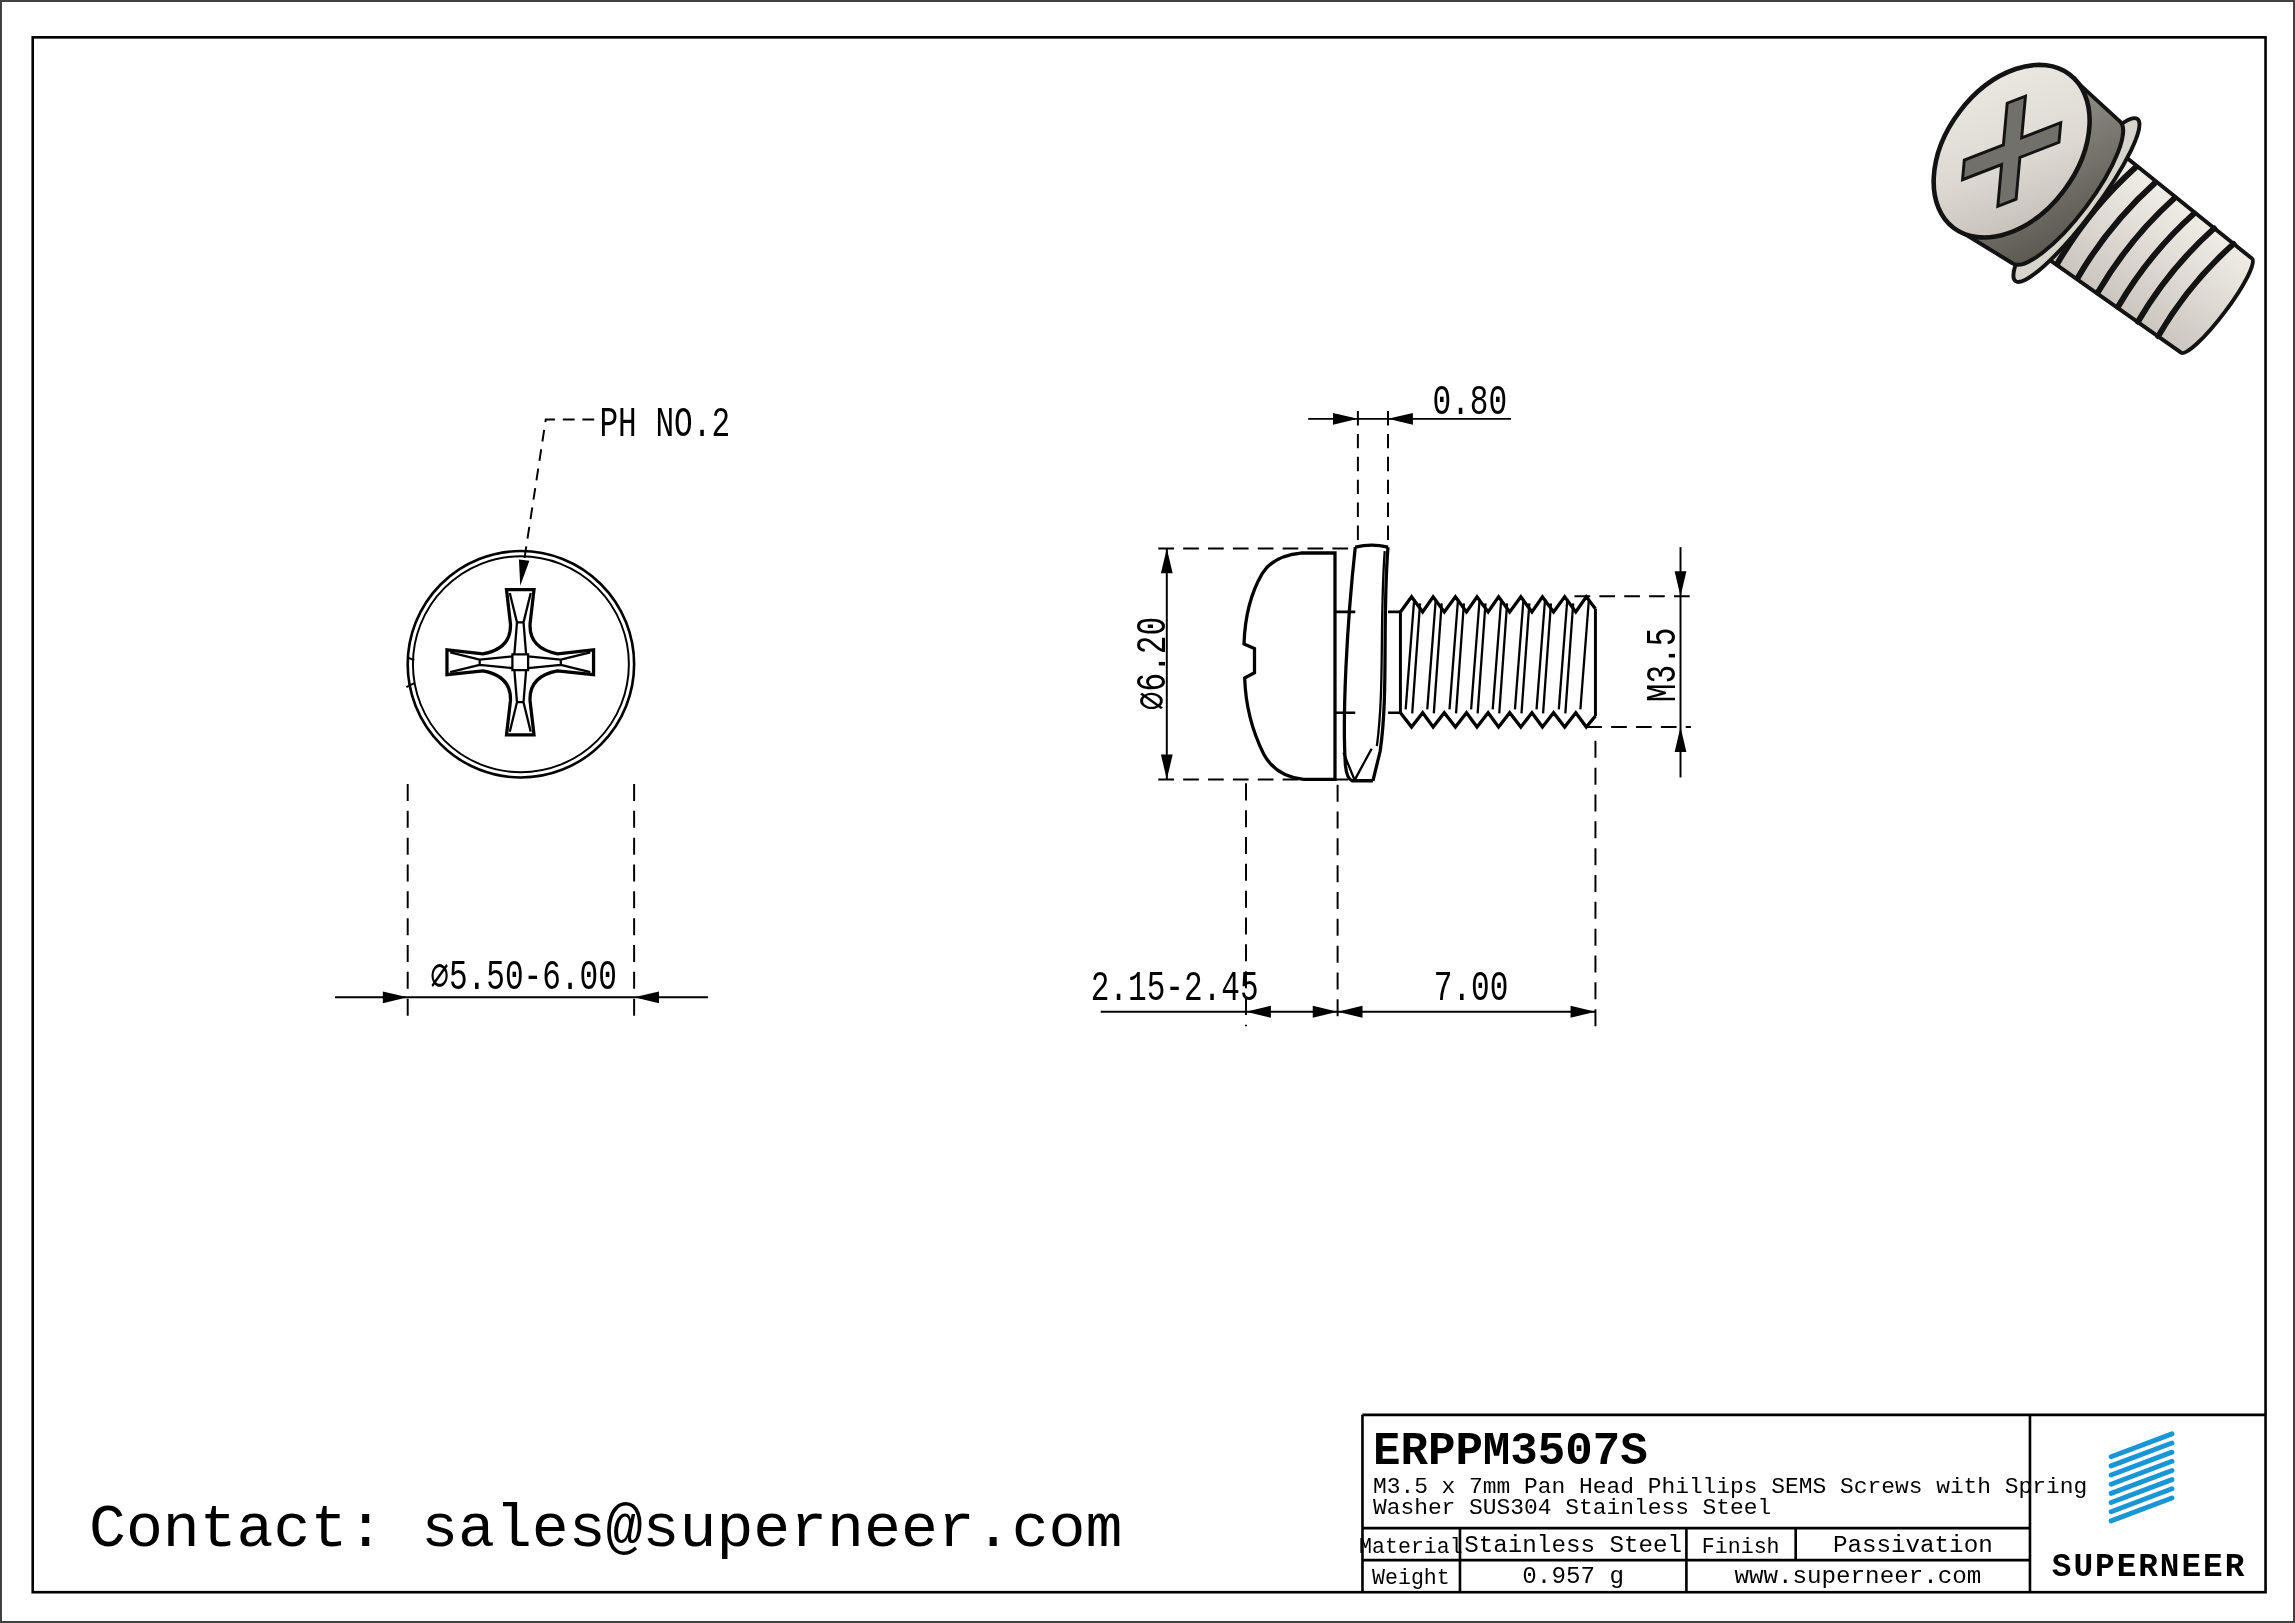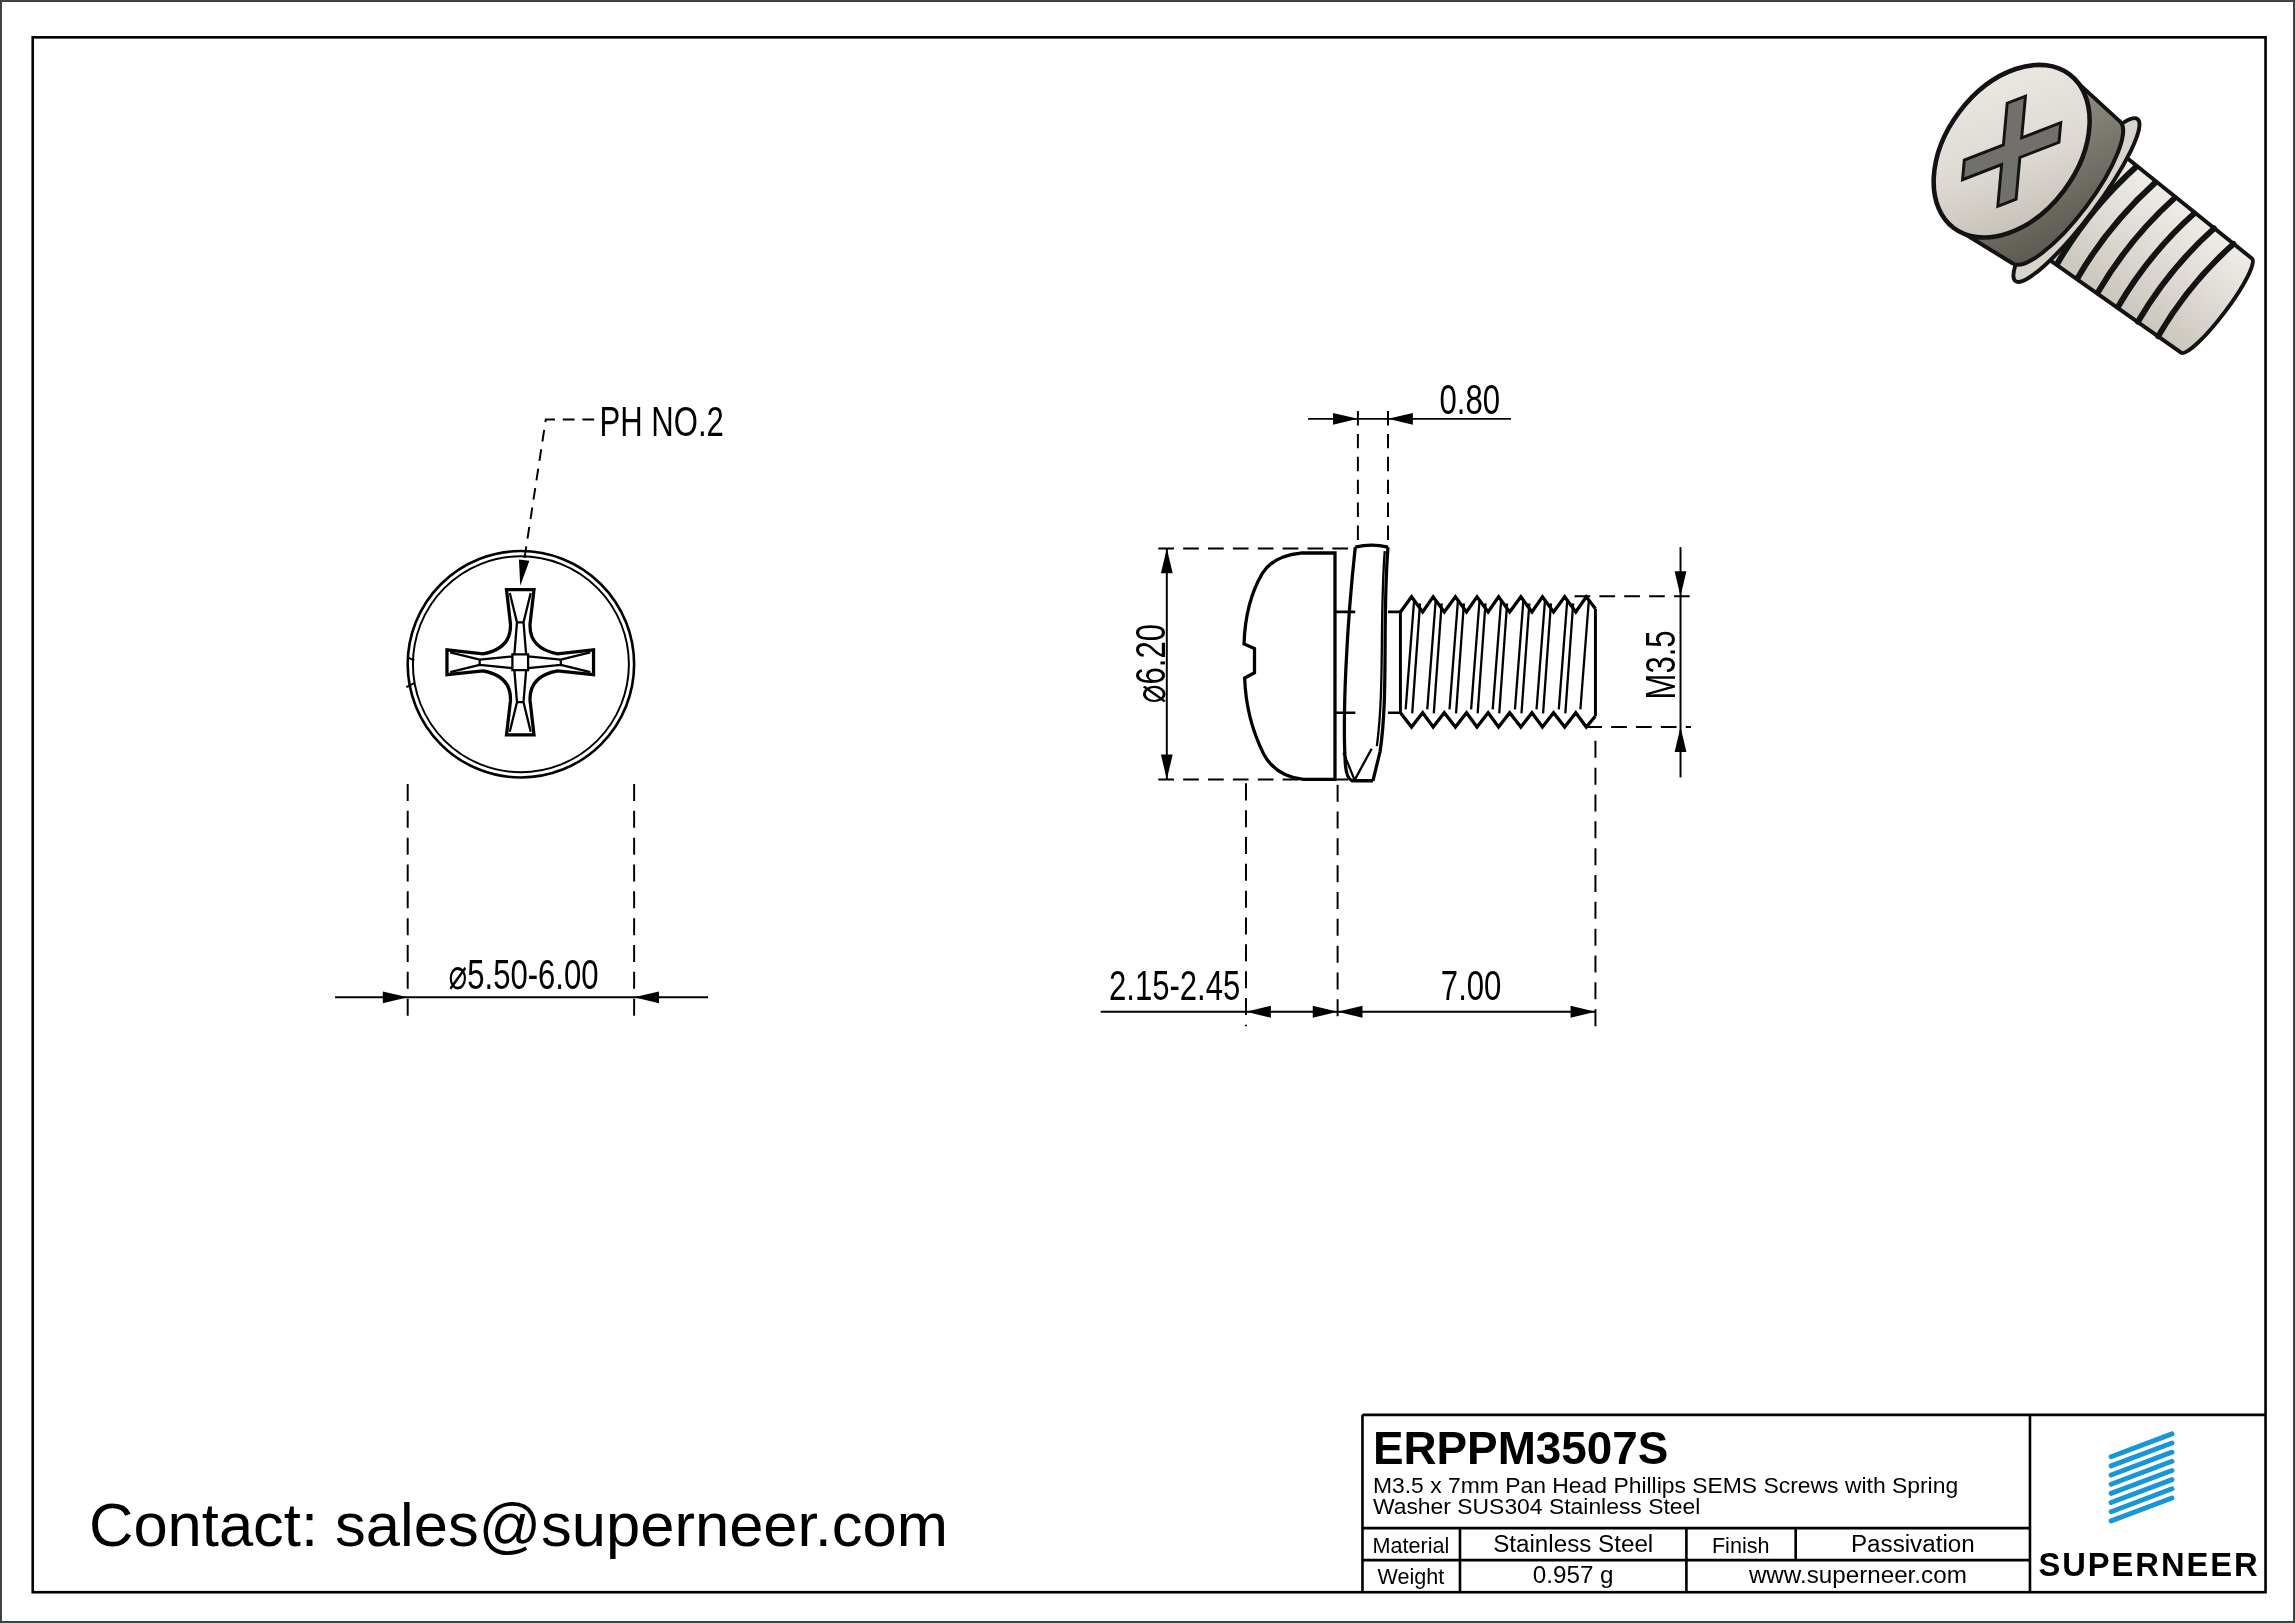--- a/index.html
+++ b/index.html
@@ -1,20 +1,20 @@
 <!DOCTYPE html>
 <html style="font-size:10.5px"><head>
 <meta charset="utf-8">
 <style>
   html,body{margin:0;padding:0;background:#888;}
   .page{
     position:relative;
     width:2295px;height:1623px;
     background:#86efac;
-    font-family:Liberation Sans, sans-serif;
+    font-family:Liberation Mono, monospace;
     overflow:hidden;
   }
   .page > svg{position:absolute;left:0;top:0;}
   text{fill:#000;}
 </style>
 </head>
 <body>
 
 <div class="page">
 <svg width="2295" height="1623" viewBox="0 0 3507 2480" xmlns="http://www.w3.org/2000/svg">

